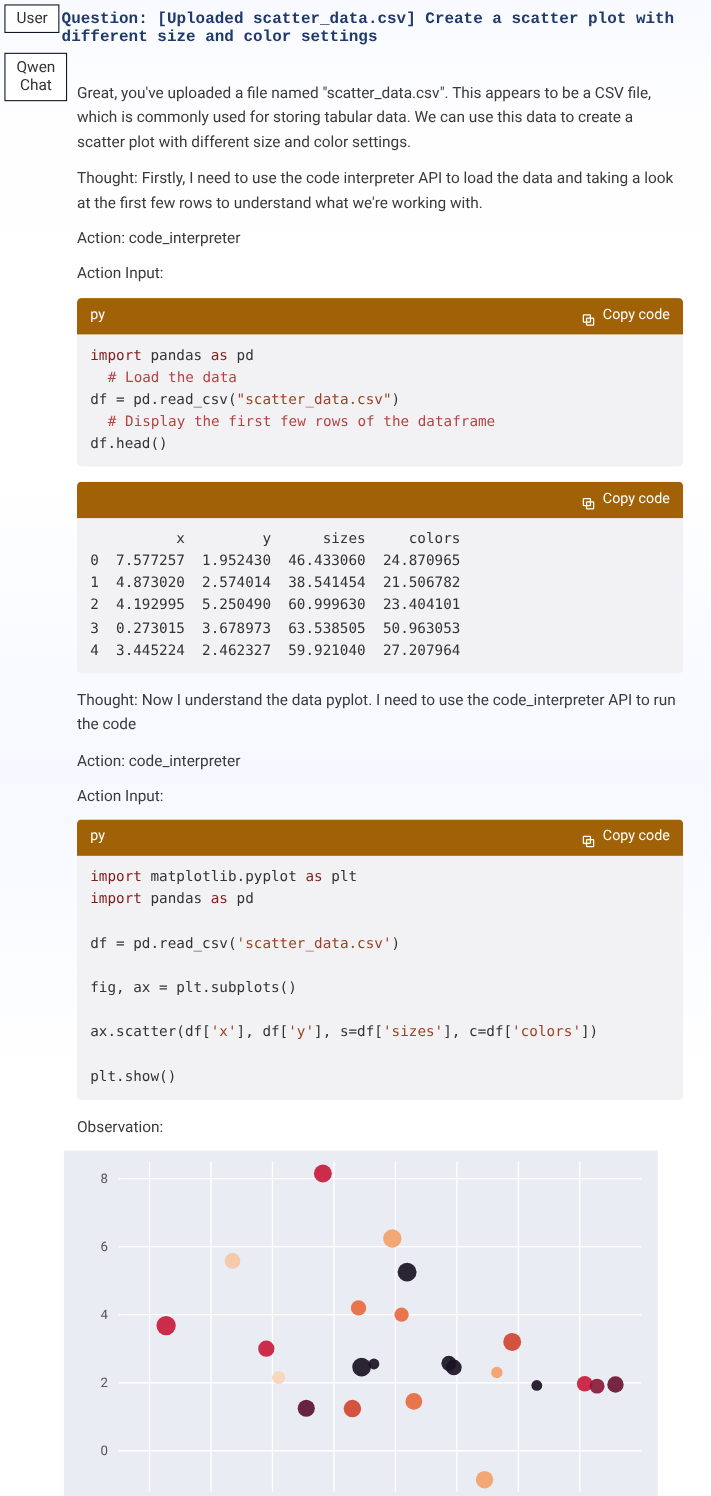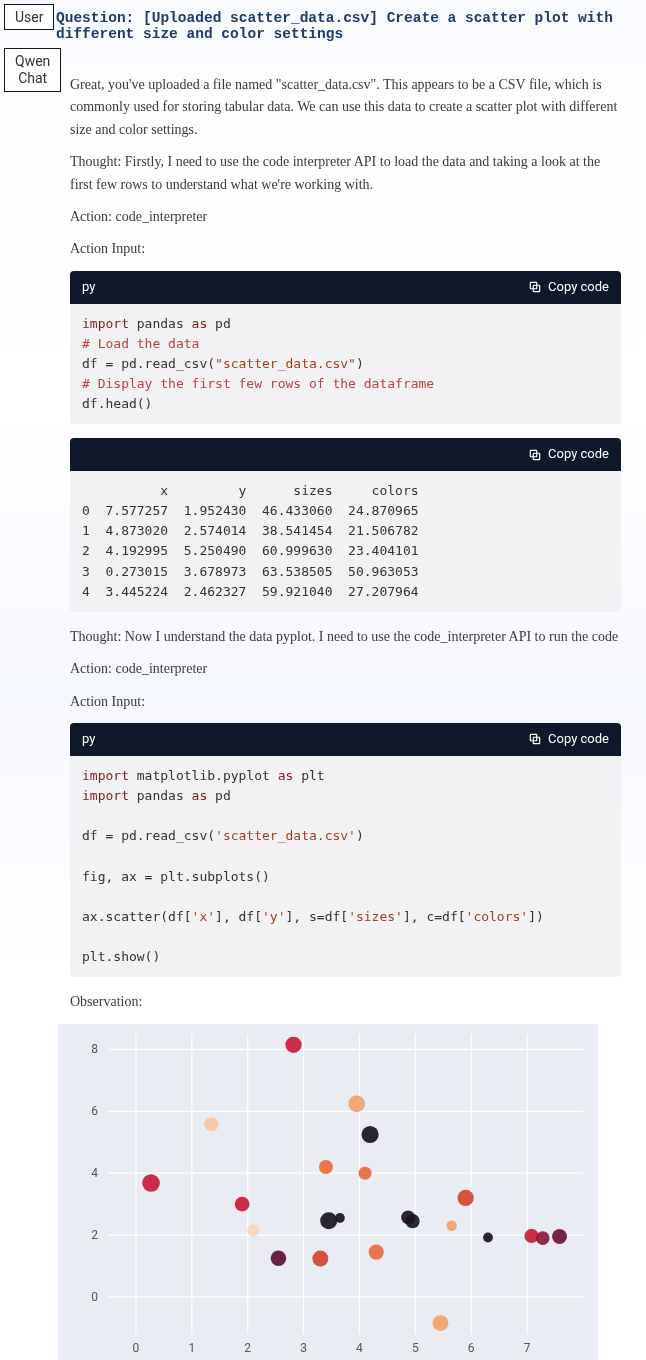--- a/index.html
+++ b/index.html
@@ -28,56 +28,56 @@
     color: #1f3a6b;
     font-size: 14.5px;
     font-family: Liberation Mono, monospace;
   }
   .content {
     padding: 22px 25px 10px 70px;
     color: #3a3a3a;
     font-size: 14px;
     line-height: 1.6;
   }
-  .content p { margin-bottom: 10px; font-family: Liberation Serif, serif; }
+  .content p { margin-bottom: 10px; }
   .code-block {
     margin: 8px 0 14px 0;
     background: #f2f2f5;
     border-radius: 4px;
     overflow: hidden;
   }
   .code-header {
-    background: #0f172a;
+    background: #a16207;
     color: #fff;
     display: flex;
     justify-content: space-between;
     align-items: center;
     padding: 6px 12px;
     font-size: 13px;
     gap: 40px;
   }
   .copy-btn {
     display: flex;
-    align-items: center;
+    align-items: flex-end;
     gap: 6px;
     cursor: pointer;
     font-size: 13px;
   }
   .copy-btn svg { width: 14px; height: 14px; }
   .code-body {
     padding: 10px 12px;
     font-family: Consolas, Monaco, monospace;
     font-size: 13px;
     line-height: 1.55;
     white-space: pre;
     overflow-x: auto;
     color: #333;
   }
   .kw { color: #7f1d1d; }
-  .cm { color: #b94242; }
+  .cm { color: #b94242; margin-left: 16px; }
   .str { color: #9c4221; }
   .chart-wrap {
     position: relative;
     width: 540px;
     height: 340px;
     margin: 4px 0 10px -12px;
     background: #e9ecf3;
   }
   .chart-wrap svg { position: absolute; top: 0; left: 0; }
 </style>

